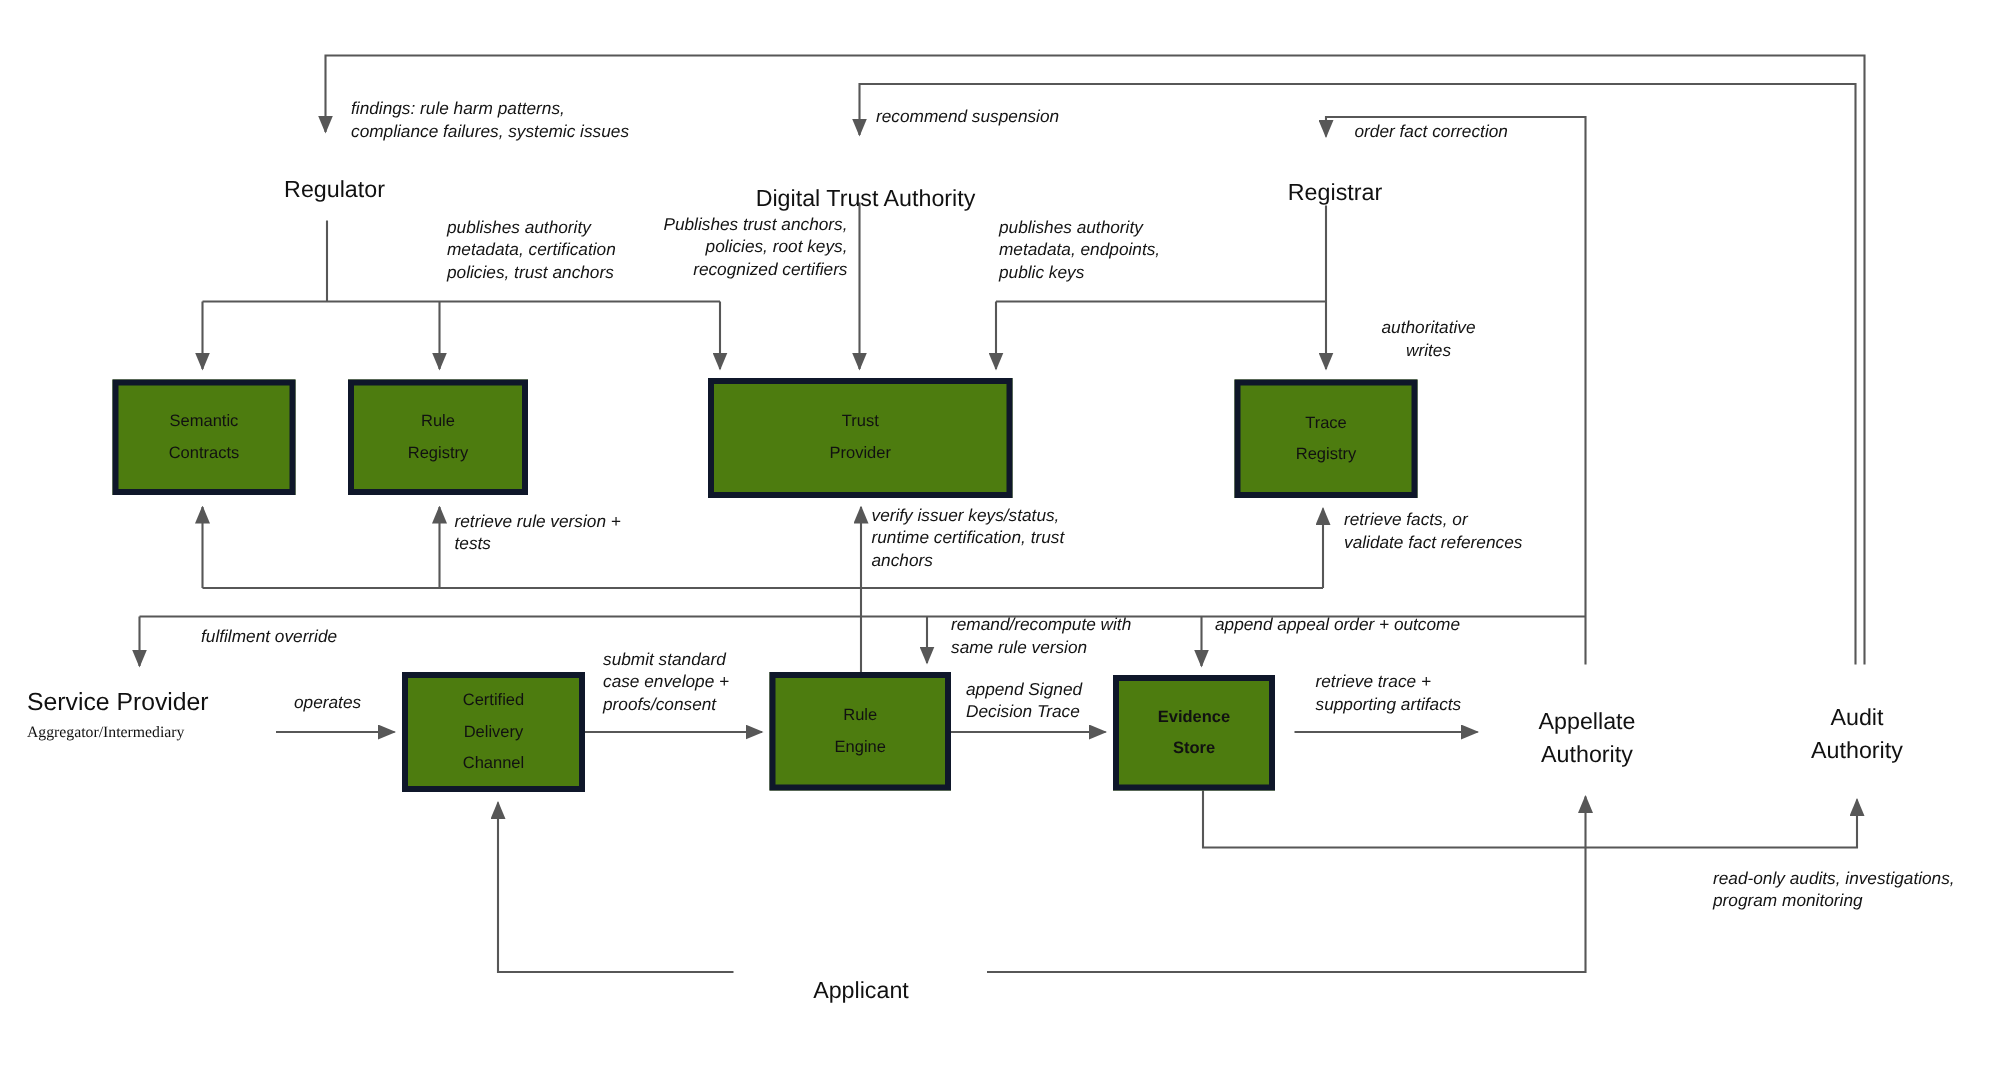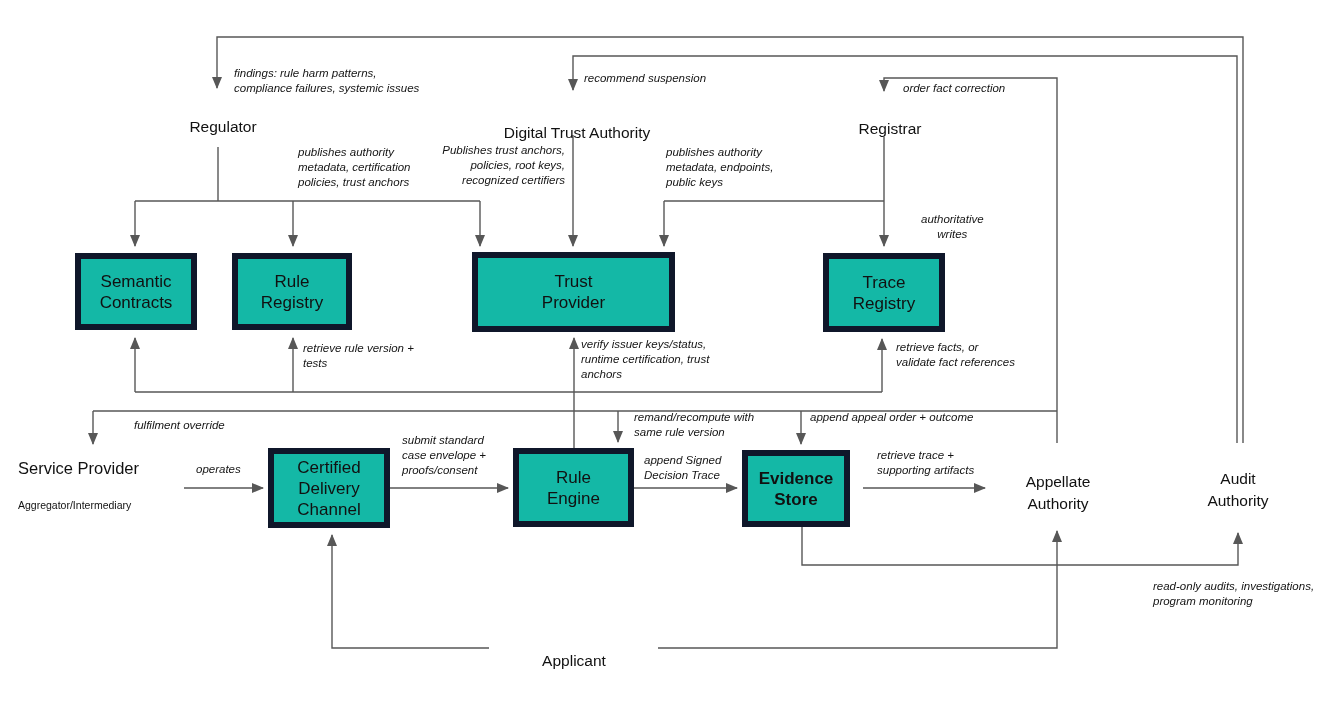--- a/index.html
+++ b/index.html
@@ -11,23 +11,23 @@
   .lbl {
     position:absolute; font-style:italic; font-size:11.5px; line-height:15px;
     white-space:pre-line; color:#141414;
   }
   .lbl.r { text-align:right; }
   .actor {
     position:absolute; font-size:15.5px; line-height:22px; color:#111111;
     white-space:pre-line; text-align:center;margin-top:12px;
   }
   .node {
-    position:absolute; background:#14b8a6; border:6px solid #0f172a;
+    position:absolute; background:#4d7c0f; border:4px solid #0f172a;
     display:flex; align-items:center; justify-content:center; text-align:center;
-    font-size:17px; line-height:21px; white-space:pre-line; color:#111111;
+    font-size:11px; line-height:21px; white-space:pre-line; color:#111111;
     box-sizing:border-box;
   }
   .node.bold { font-weight:bold; }
   .sp-name { font-size:16.5px; line-height:20px; color:#111111; }
   .sp-sub  { font-size:10.5px; line-height:14px; color:#111111; }
 </style>
 </head>
 <body>
 
 <div id="canvas">
@@ -77,21 +77,21 @@
       <path d="M489 648 L332 648 L332 535" marker-end="url(#ah)"></path>
       <path d="M658 648 L1057 648 L1057 531" marker-end="url(#ah)"></path>
     </g>
   </svg>
 
   <div class="actor" style="left:173px; top:104px; width:100px;">Regulator</div>
   <div class="actor" style="left:477px; top:110px; width:200px;">Digital Trust Authority</div>
   <div class="actor" style="left:840px; top:106px; width:100px;">Registrar</div>
   <div style="position:absolute; left:18px; top:458px; width:170px;">
     <div class="sp-name">Service Provider</div>
-    <div class="sp-sub" style="margin-top:20px;">Aggregator/Intermediary</div>
+    <div class="sp-sub" style="margin-top:4px;font-family:Liberation Serif, serif;">Aggregator/Intermediary</div>
   </div>
   <div class="actor" style="left:998px; top:459px; width:120px;">Appellate
 Authority</div>
   <div class="actor" style="left:1178px; top:456px; width:120px;">Audit
 Authority</div>
   <div class="actor" style="left:524px; top:638px; width:100px;">Applicant</div>
 
   <div class="node" style="left:75px; top:253px; width:122px; height:77px;">Semantic
 Contracts</div>
   <div class="node" style="left:232px; top:253px; width:120px; height:77px;">Rule
@@ -135,16 +135,16 @@
   <div class="lbl" style="left:402px; top:433px;">submit standard
 case envelope +
 proofs/consent</div>
   <div class="lbl" style="left:634px; top:410px;">remand/recompute with
 same rule version</div>
   <div class="lbl" style="left:810px; top:410px;">append appeal order + outcome</div>
   <div class="lbl" style="left:644px; top:453px;">append Signed
 Decision Trace</div>
   <div class="lbl" style="left:877px; top:448px;">retrieve trace +
 supporting artifacts</div>
-  <div class="lbl" style="left:1142px; top:579px;margin-left:11px;">read-only audits, investigations,
+  <div class="lbl" style="left:1142px; top:579px;">read-only audits, investigations,
 program monitoring</div>
 
 </div>
 
 </body></html>

